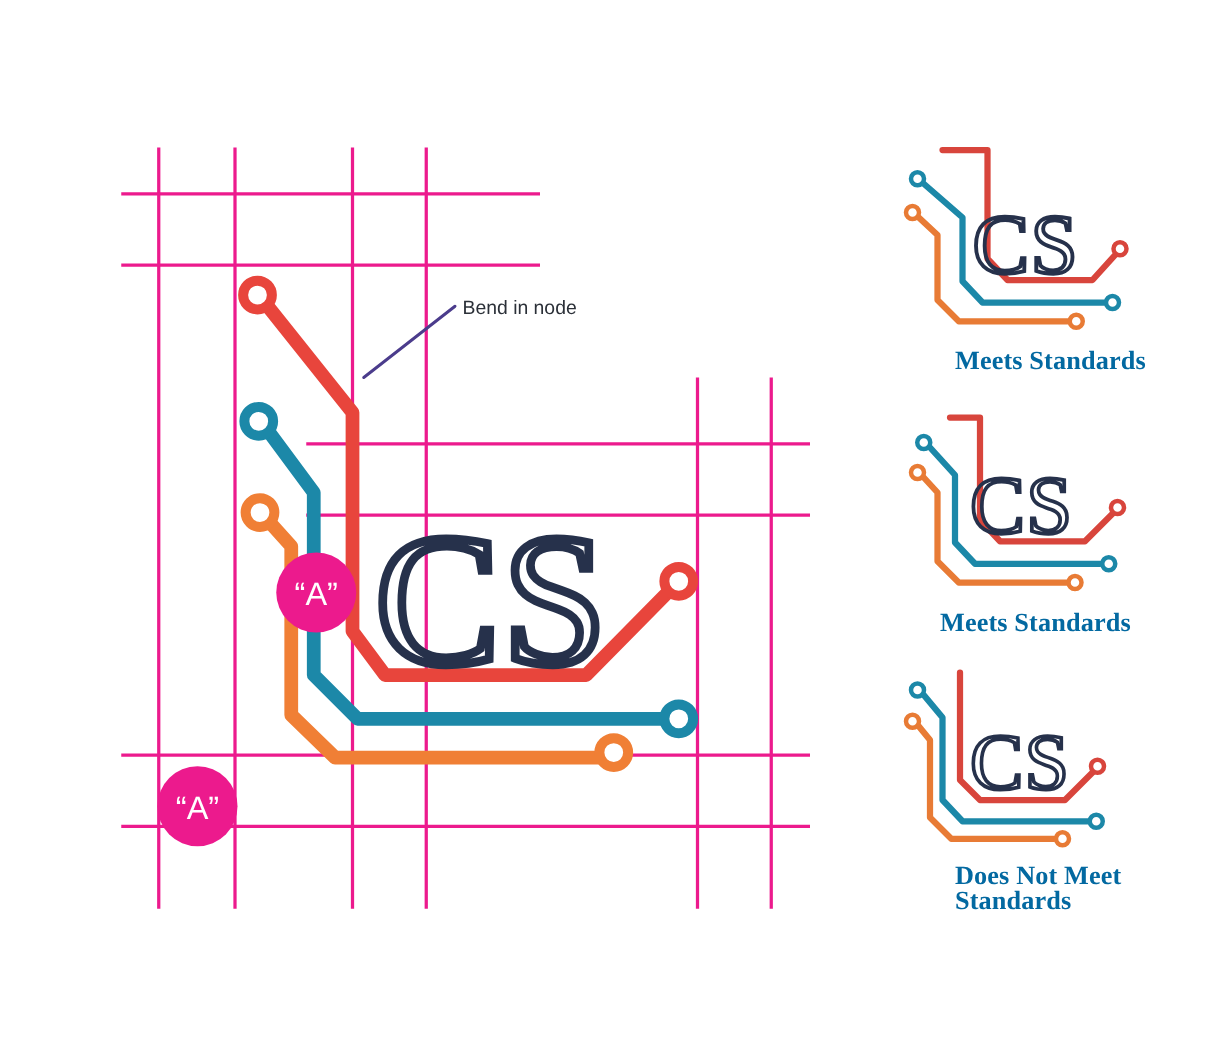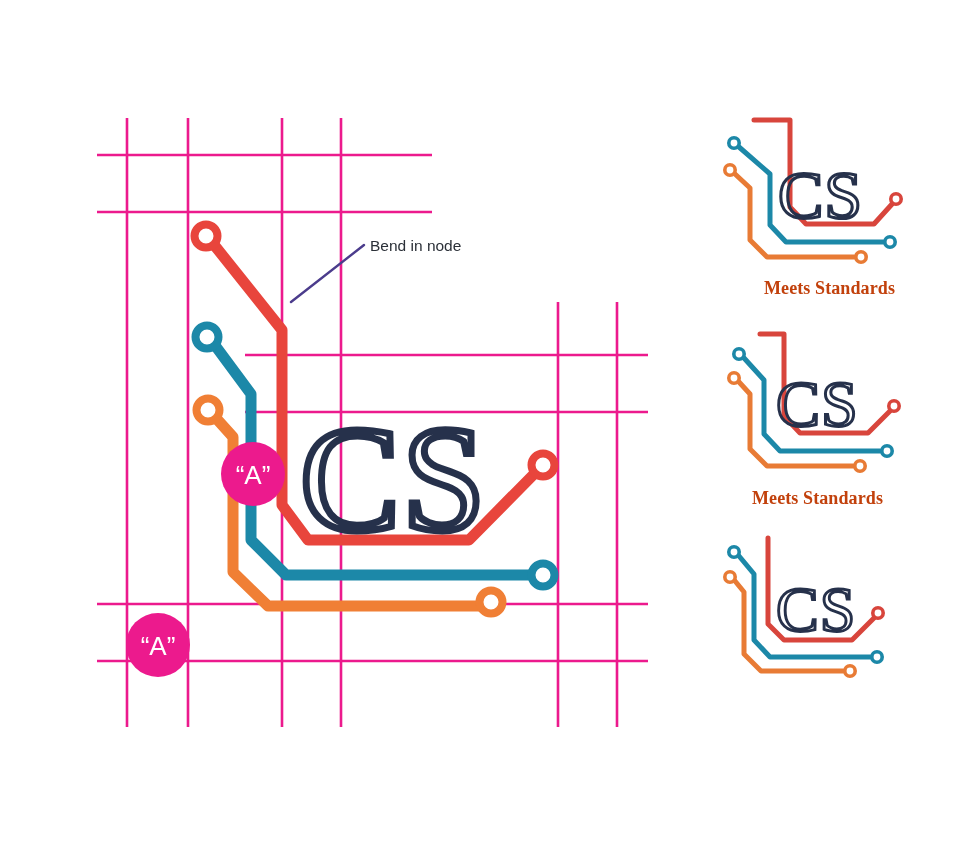--- a/index.html
+++ b/index.html
@@ -40,23 +40,23 @@
     width: 270px;
     height: 640px;
   }
   .variant {
     position: relative;
     width: 270px;
   }
   .variant-caption {
     font-family: "Liberation Serif", serif;
     font-weight: bold;
-    font-size: 18px;
+    font-size: 21px;
     line-height: 20px;
-    color: #c2410c;
+    color: #0369a1;
     text-align: left;
     padding-left: 38px;
     letter-spacing: 0.1px;
   }
   .ann-text {
     font-family: "Liberation Sans", sans-serif;
     font-size: 15.5px;
     fill: #2b3038;
   }
 </style>
@@ -184,17 +184,18 @@
           <circle cx="22" cy="34" r="5.2" fill="#ffffff" stroke="#1C88A8" stroke-width="3.6"></circle>
           <circle cx="165" cy="139" r="5.2" fill="#ffffff" stroke="#1C88A8" stroke-width="3.6"></circle>
         </g>
         <g>
           <path d="M 23,63 L 32,74 L 32,136 L 49,153 L 131,153" fill="none" stroke="#E87B35" stroke-width="5" stroke-linecap="round" stroke-linejoin="round"></path>
           <circle cx="18" cy="59" r="5.2" fill="#ffffff" stroke="#E87B35" stroke-width="3.6"></circle>
           <circle cx="138" cy="153" r="5.2" fill="#ffffff" stroke="#E87B35" stroke-width="3.6"></circle>
         </g>
         <text x="64" y="113" font-family="Liberation Serif, serif" font-size="64" fill="none" stroke="#26314B" stroke-width="2.9" stroke-linecap="round" letter-spacing="1">CS</text>
       </svg>
+      <div class="variant-caption" style="position:absolute;left:26px;top:172px;width:150px;">Does Not Meet Standards</div>
     </div>
 
   </div>
 
 </div>
 
 </body></html>

